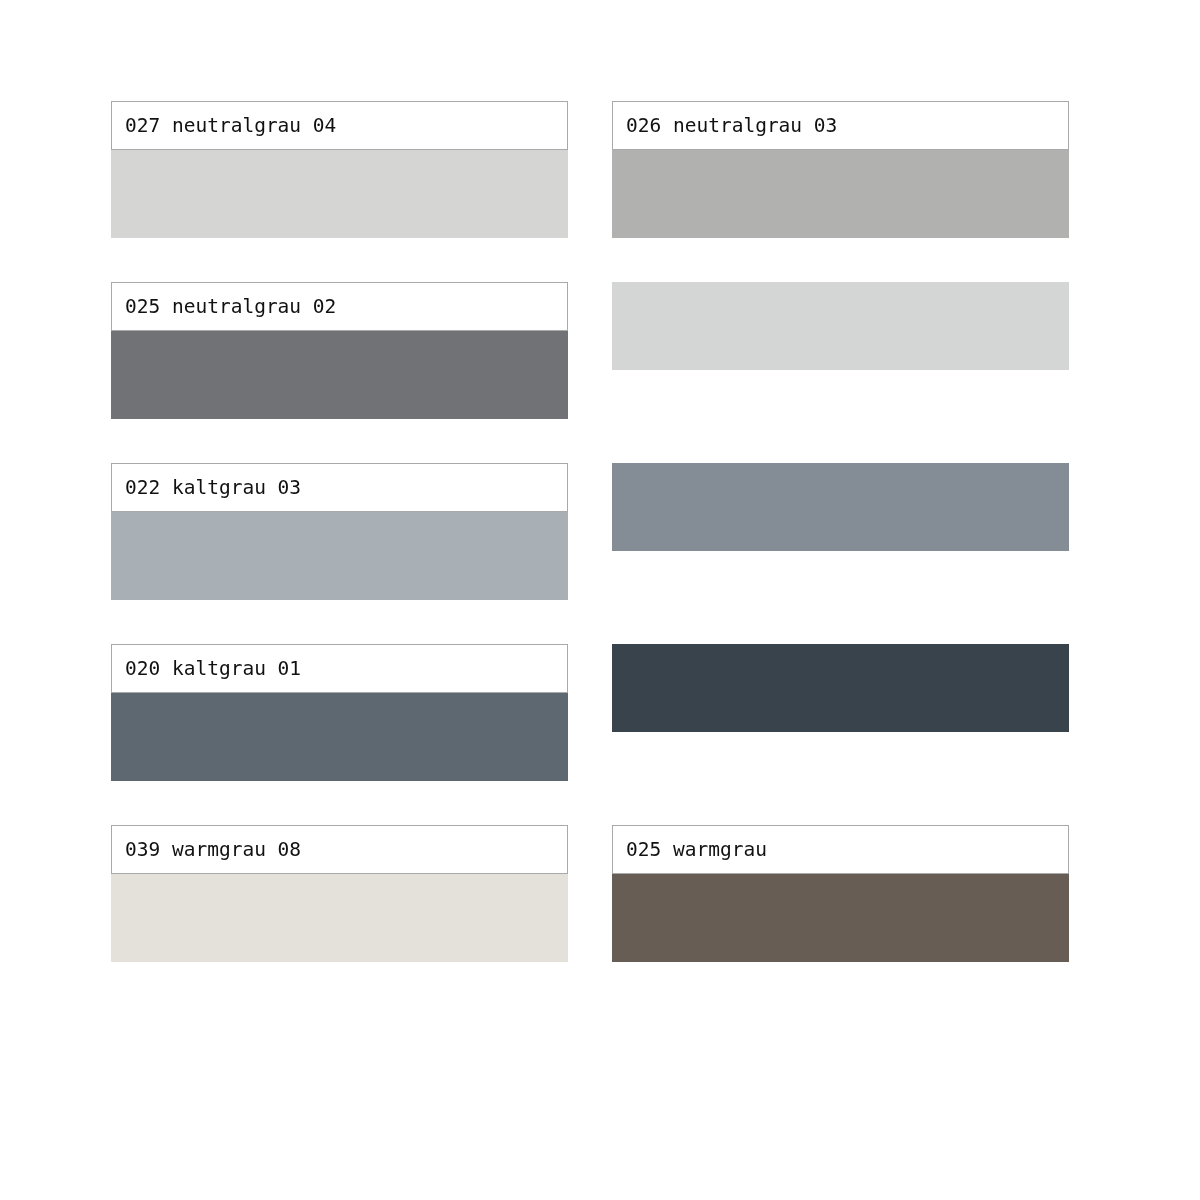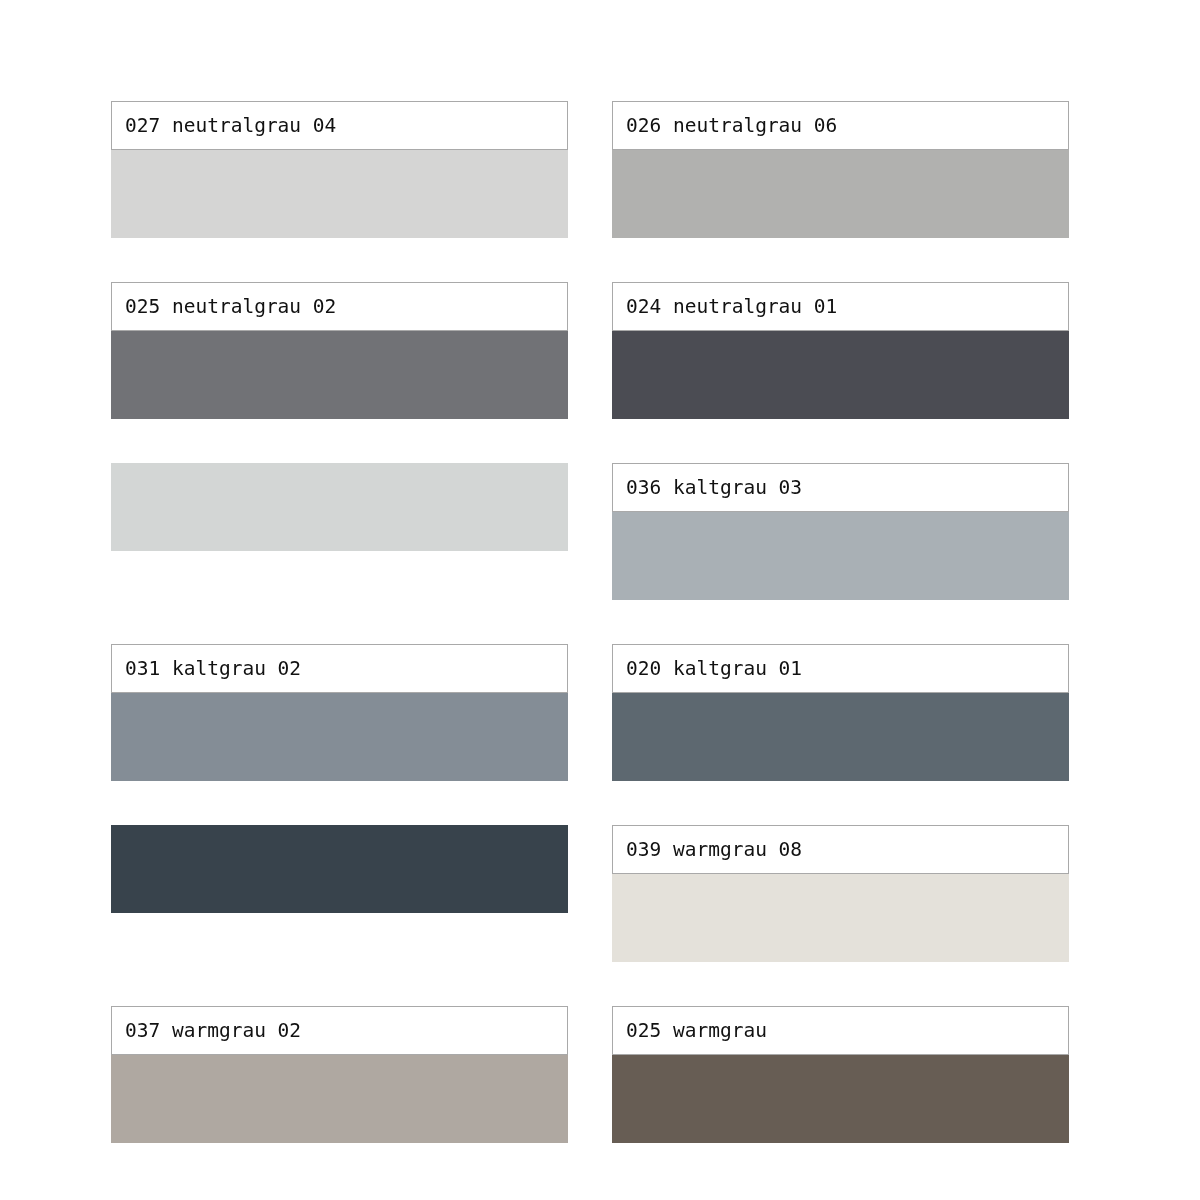--- a/index.html
+++ b/index.html
@@ -64,54 +64,45 @@
 
   <div class="swatch-card">
     <div class="swatch-header">
       <span class="swatch-label">027 neutralgrau 04</span>
     </div>
     <div class="swatch-color" style="background-color: rgb(213, 213, 212);"></div>
   </div>
 
   <div class="swatch-card">
     <div class="swatch-header">
-      <span class="swatch-label">026 neutralgrau 06</span>
+      <span class="swatch-label">026 neutralgrau 03</span>
     </div>
     <div class="swatch-color" style="background-color: rgb(177, 177, 175);"></div>
   </div>
 
   <div class="swatch-card">
     <div class="swatch-header">
       <span class="swatch-label">025 neutralgrau 02</span>
     </div>
     <div class="swatch-color" style="background-color: rgb(113, 114, 118);"></div>
   </div>
 
-  <div class="swatch-card">
-    <div class="swatch-header">
-      <span class="swatch-label">024 neutralgrau 01</span>
-    </div>
-    <div class="swatch-color" style="background-color: rgb(75, 76, 83);"></div>
-  </div>
 
   <div class="swatch-card">
     <div class="swatch-color" style="background-color: rgb(211, 214, 213);"></div>
   </div>
 
   <div class="swatch-card">
     <div class="swatch-header">
-      <span class="swatch-label">036 kaltgrau 03</span>
+      <span class="swatch-label">022 kaltgrau 03</span>
     </div>
     <div class="swatch-color" style="background-color: rgb(169, 176, 181);"></div>
   </div>
 
   <div class="swatch-card">
-    <div class="swatch-header">
-      <span class="swatch-label">031 kaltgrau 02</span>
-    </div>
     <div class="swatch-color" style="background-color: rgb(132, 141, 150);"></div>
   </div>
 
   <div class="swatch-card">
     <div class="swatch-header">
       <span class="swatch-label">020 kaltgrau 01</span>
     </div>
     <div class="swatch-color" style="background-color: rgb(93, 104, 112);"></div>
   </div>
 
@@ -119,26 +110,20 @@
     <div class="swatch-color" style="background-color: rgb(56, 67, 76);"></div>
   </div>
 
   <div class="swatch-card">
     <div class="swatch-header">
       <span class="swatch-label">039 warmgrau 08</span>
     </div>
     <div class="swatch-color" style="background-color: rgb(228, 225, 218);"></div>
   </div>
 
-  <div class="swatch-card">
-    <div class="swatch-header">
-      <span class="swatch-label">037 warmgrau 02</span>
-    </div>
-    <div class="swatch-color" style="background-color: rgb(175, 168, 161);"></div>
-  </div>
 
   <div class="swatch-card">
     <div class="swatch-header">
       <span class="swatch-label">025 warmgrau</span>
     </div>
     <div class="swatch-color" style="background-color: rgb(103, 93, 84);"></div>
   </div>
 
 </div>
 

